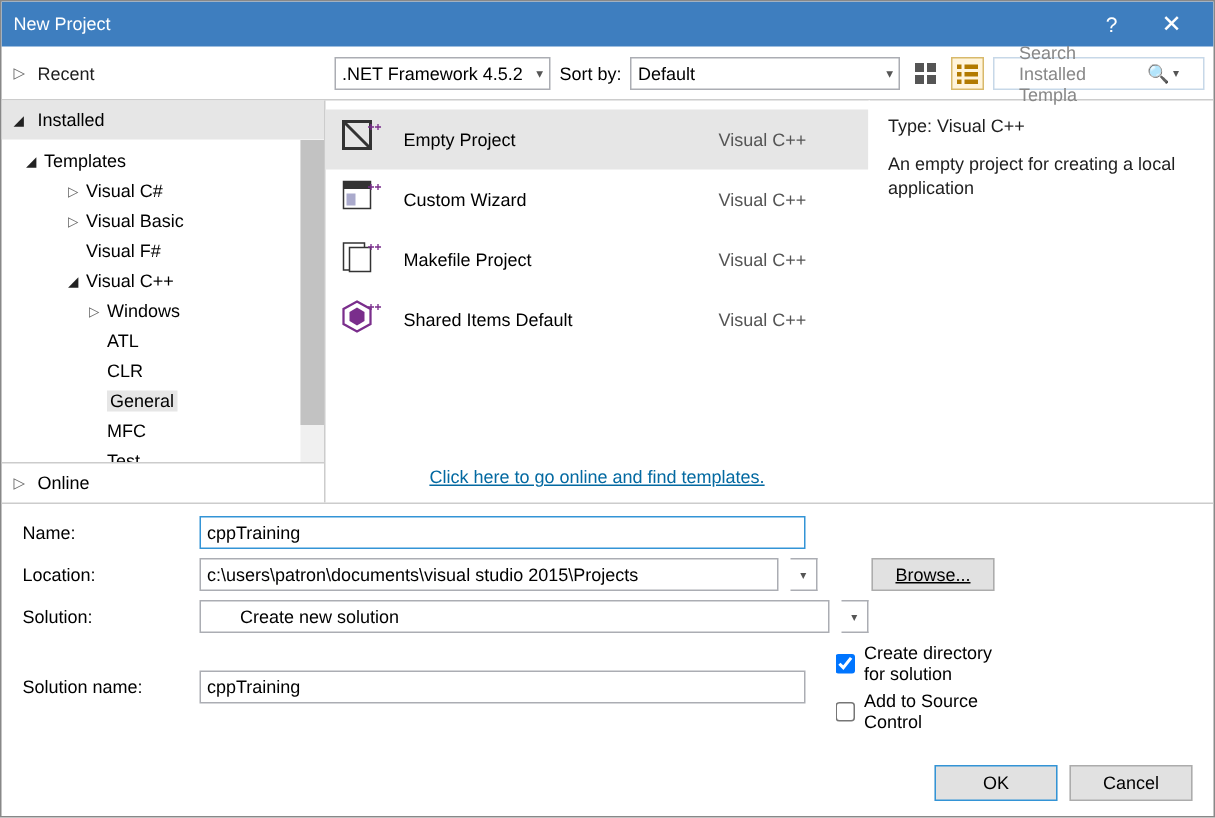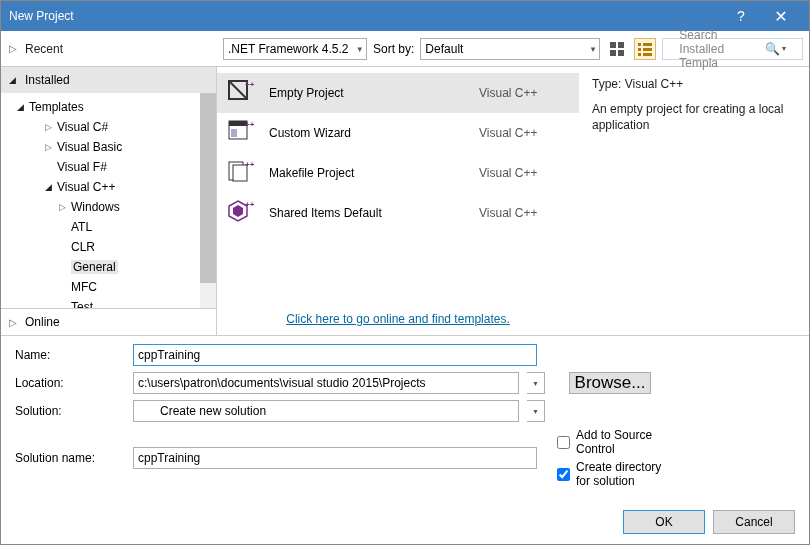--- a/index.html
+++ b/index.html
@@ -52,24 +52,24 @@
 .online-link a { color: #0369a1; font-size: 12px; text-decoration: underline; margin-top: 25px; }
 .info-panel { width: 230px; border-left: 1px solid #fff; padding: 10px 12px; font-size: 12px; color: #1e1e1e; }
 .info-panel .type-label { font-weight: normal; }
 .info-panel .desc { margin-top: 10px; line-height: 1.35; }
 .bottom { border-top: 1px solid #ccc; padding: 8px 14px; font-size: 12px; }
 .form-row { display: flex; align-items: center; margin-bottom: 6px; gap: 8px; }
 .form-row label { width: 110px; }
 .form-row .field { border: 1px solid #abadb3; height: 22px; padding: 2px 4px; font-size: 12px; }
 .form-row .name-field { width: 404px; border: 1px solid #3394d6; }
 .form-row .loc-field { width: 386px; }
-.form-row .sol-field { width: 386px; padding-left: 26px; }
+.form-row .sol-field { width: 420px; padding-left: 26px; }
 .form-row .sname-field { width: 404px; }
 .field-arrow { width: 18px; height: 22px; border: 1px solid #abadb3; border-left: none; display: flex; align-items: center; justify-content: center; font-size: 8px; color: #555; }
-.browse-btn { width: 82px; height: 22px; border: 1px solid #acacac; background: #e1e1e1; font-size: 17px; cursor: pointer; margin-left: 16px; }
+.browse-btn { width: 82px; height: 22px; border: 1px solid #acacac; background: #e1e1e1; font-size: 12px; cursor: pointer; margin-left: 28px; text-decoration: underline; }
 .chk-col { display: flex; flex-direction: column; gap: 4px; margin-left: 12px; }
 .chk { display: flex; align-items: center; gap: 6px; font-size: 12px; }
 .chk input { width: 13px; height: 13px; }
 .buttons-row { display: flex; justify-content: flex-end; gap: 8px; padding: 8px 14px 10px; }
 .dlg-btn { width: 82px; height: 24px; border: 1px solid #acacac; background: #e1e1e1; font-size: 12px; cursor: pointer; }
 .dlg-btn.ok { border: 1px solid #3394d6; }
 svg { display: block; }
 </style>
 </head>
 <body>
@@ -285,27 +285,27 @@
   <div class="form-row">
     <label>Solution:</label>
     <input class="field sol-field" value="Create new solution" style="">
     <div class="field-arrow">▾</div>
   </div>
   <div class="form-row">
     <label>Solution name:</label>
     <input class="field sname-field" value="cppTraining" style="">
     <div class="chk-col">
       <label class="chk">
+        <input type="checkbox" checked="" style="">
+        <span>Create directory for solution</span>
+      </label>
+      <label class="chk">
         <input type="checkbox" style="">
         <span>Add to Source Control</span>
       </label>
-      <label class="chk">
-        <input type="checkbox" checked="" style="">
-        <span>Create directory for solution</span>
-      </label>
     </div>
   </div>
 </div>
 
 <div class="buttons-row">
   <button class="dlg-btn ok">OK</button>
   <button class="dlg-btn">Cancel</button>
 </div>
 
 </body></html>

